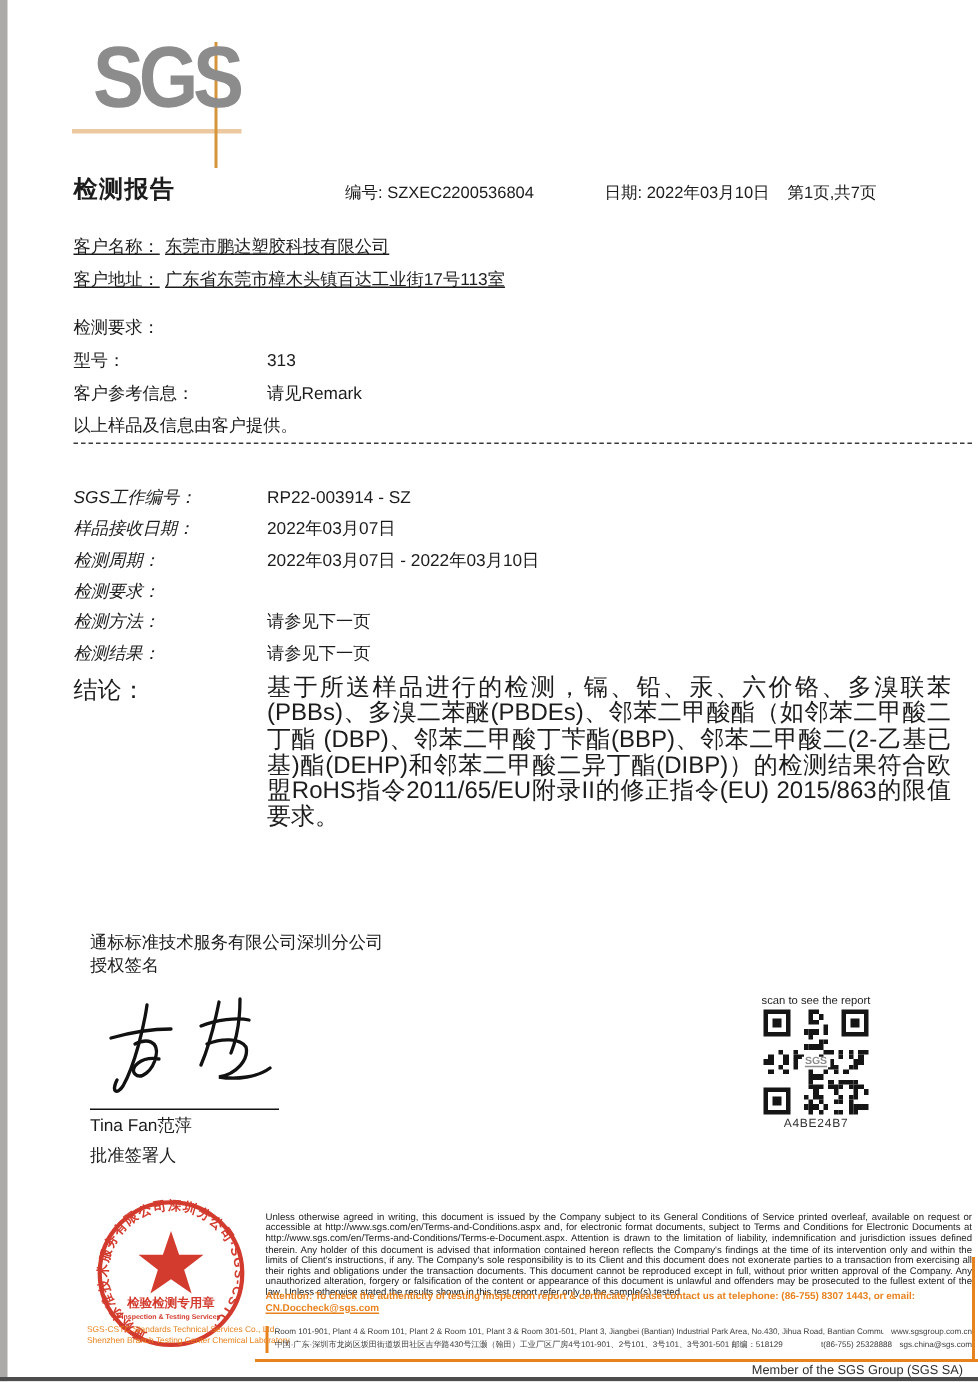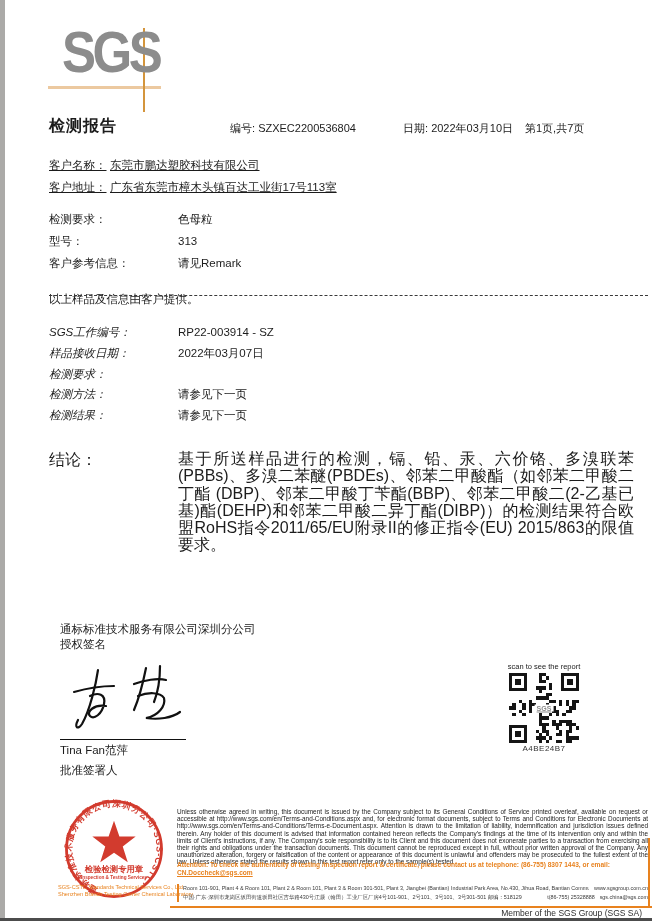--- a/index.html
+++ b/index.html
@@ -28,21 +28,21 @@
   .rows { position:absolute; font-size:11.5px; }
   .row { display:flex; line-height:16px; }
   .row .lbl { flex:0 0 auto; }
   .row .val { flex:1 1 auto; }
   .client-rows { left:49px; top:157px; width:570px;text-decoration:underline; }
   .client-rows .row { margin-bottom:6px; }
   .client-rows .lbl { width:61px; }
   .sample-rows { left:49px; top:211px; width:570px; }
   .sample-rows .row { margin-bottom:6px; }
   .sample-rows .lbl { width:129px; }
-  .sample-note { position:absolute; left:49px; top:292px; font-size:11.5px;text-align:center; }
+  .sample-note { position:absolute; left:49px; top:276px; font-size:11.5px;text-align:center; }
   .dash-sep { position:absolute; left:49px; top:295px; width:599px; border-top:1.5px dashed #3a3a3a; }
 
   .sgs-rows { left:49px; top:324px; width:590px; }
   .sgs-rows .row { margin-bottom:5px; }
   .sgs-rows .lbl { width:129px;font-style:italic; }
   .sgs-rows .row.gap { margin-bottom:4px;gap:36px; }
   .conclusion-row { position:absolute; left:49px; top:450px; width:585px; display:flex; font-size:16px; }
   .conclusion-row .lbl { width:129px; flex:0 0 auto; }
   .conclusion-row .val { flex:1 1 auto; line-height:17.3px; text-align:justify; }
 
@@ -113,21 +113,20 @@
     </div>
     <div class="row">
       <span class="lbl">客户地址：</span>
       <span class="val">广东省东莞市樟木头镇百达工业街17号113室</span>
     </div>
   </div>
 
   <div class="rows sample-rows">
     <div class="row">
       <span class="lbl">检测要求：</span>
-      <span class="val">色母粒</span>
     </div>
     <div class="row">
       <span class="lbl">型号：</span>
       <span class="val">313</span>
     </div>
     <div class="row">
       <span class="lbl">客户参考信息：</span>
       <span class="val">请见Remark</span>
     </div>
   </div>
@@ -136,20 +135,24 @@
   <div class="dash-sep"></div>
 
   <div class="rows sgs-rows">
     <div class="row">
       <span class="lbl">SGS工作编号：</span>
       <span class="val">RP22-003914 - SZ</span>
     </div>
     <div class="row">
       <span class="lbl">样品接收日期：</span>
       <span class="val">2022年03月07日</span>
+    </div>
+    <div class="row">
+      <span class="lbl">检测周期：</span>
+      <span class="val">2022年03月07日 - 2022年03月10日</span>
     </div>
     <div class="row gap">
       <span class="lbl">检测要求：</span>
     </div>
     <div class="row">
       <span class="lbl">检测方法：</span>
       <span class="val">请参见下一页</span>
     </div>
     <div class="row">
       <span class="lbl">检测结果：</span>

